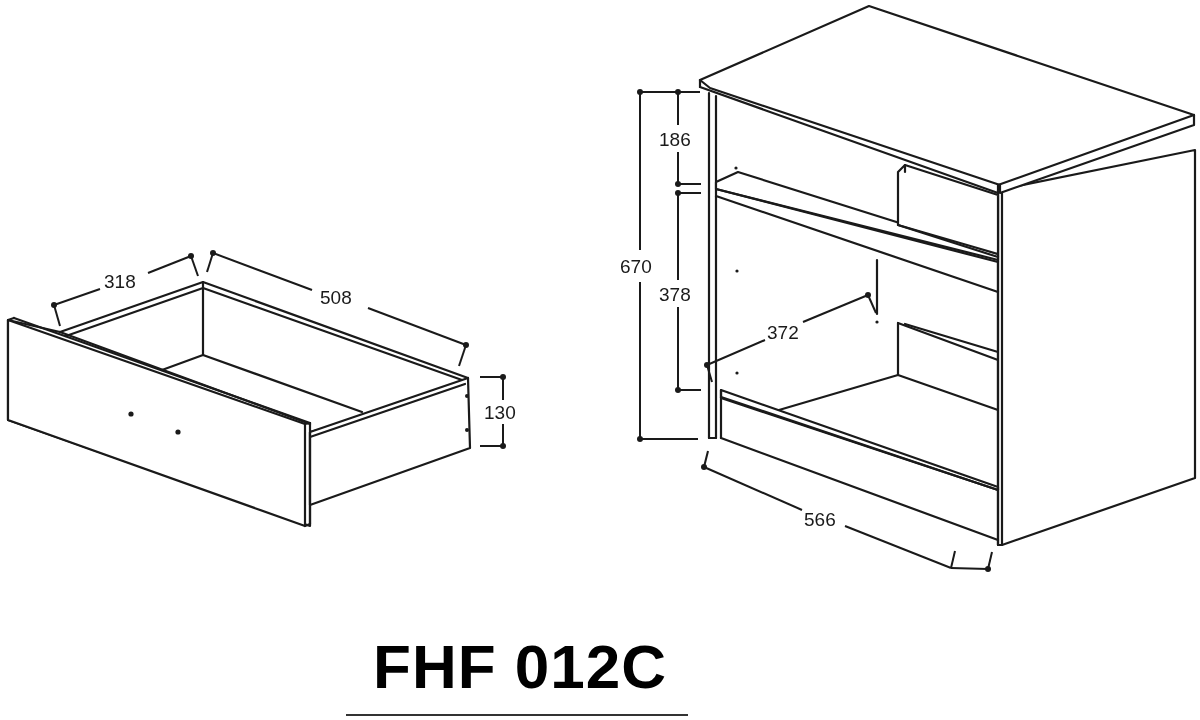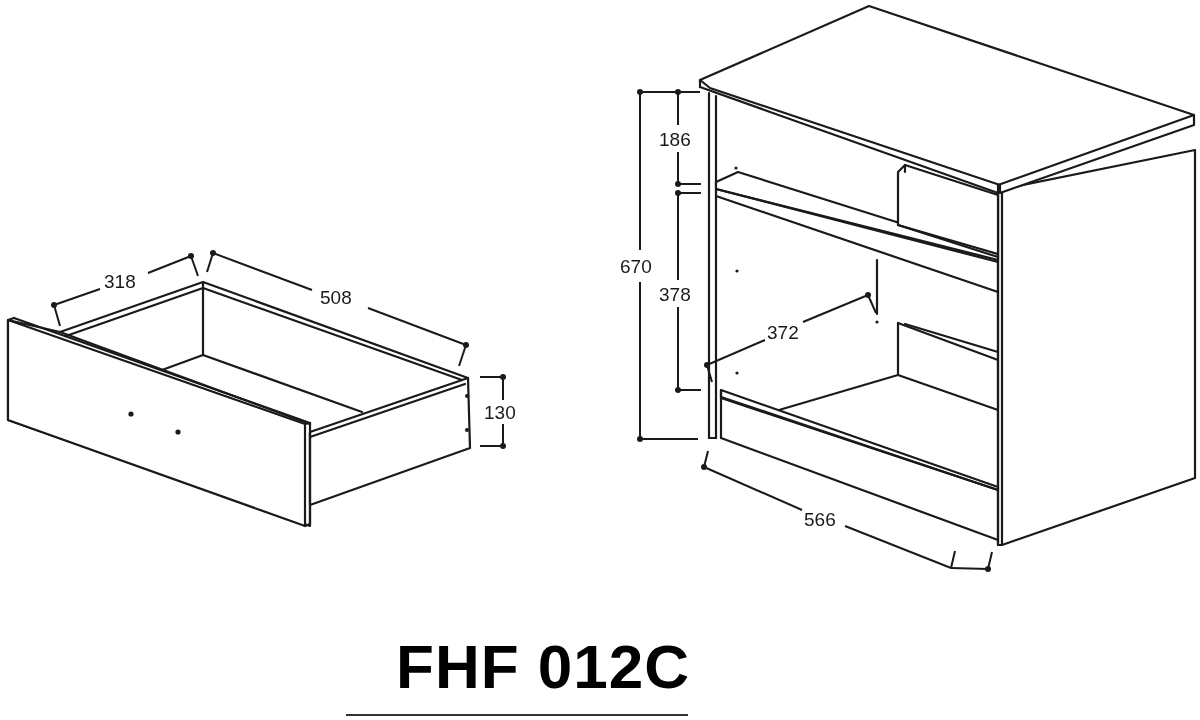--- a/index.html
+++ b/index.html
@@ -3,21 +3,21 @@
 <meta charset="utf-8">
 <style>
   html, body { margin: 0; padding: 0; background: #ffffff; }
   body { width: 1200px; height: 720px; overflow: hidden; position: relative; font-family: "Liberation Sans", sans-serif; }
   svg { position: absolute; left: 0; top: 0; }
   .ln { stroke: #1a1a1a; stroke-width: 2.2; fill: none; stroke-linejoin: round; stroke-linecap: round; }
   .fillw { fill: #ffffff; }
   .dim { stroke: #1a1a1a; stroke-width: 2; fill: none; }
   .dot { fill: #1a1a1a; }
   .dimtext { font-family: "Liberation Sans", sans-serif; font-size: 19px; fill: #1a1a1a; }
-  .title { position: absolute; left: 350px; top: 632px; width: 340px; text-align: right;
+  .title { position: absolute; left: 350px; top: 632px; width: 340px; text-align: center;
            font-family: "Liberation Sans", sans-serif; font-weight: bold; font-size: 62px; color: #000;
            letter-spacing: 1px; line-height: 70px; }
   .underline { position: absolute; left: 346px; top: 714px; width: 342px; height: 2px; background: #333; }
 </style>
 </head>
 <body>
 
 <svg width="1200" height="720" viewBox="0 0 1200 720">
 
   <g>

